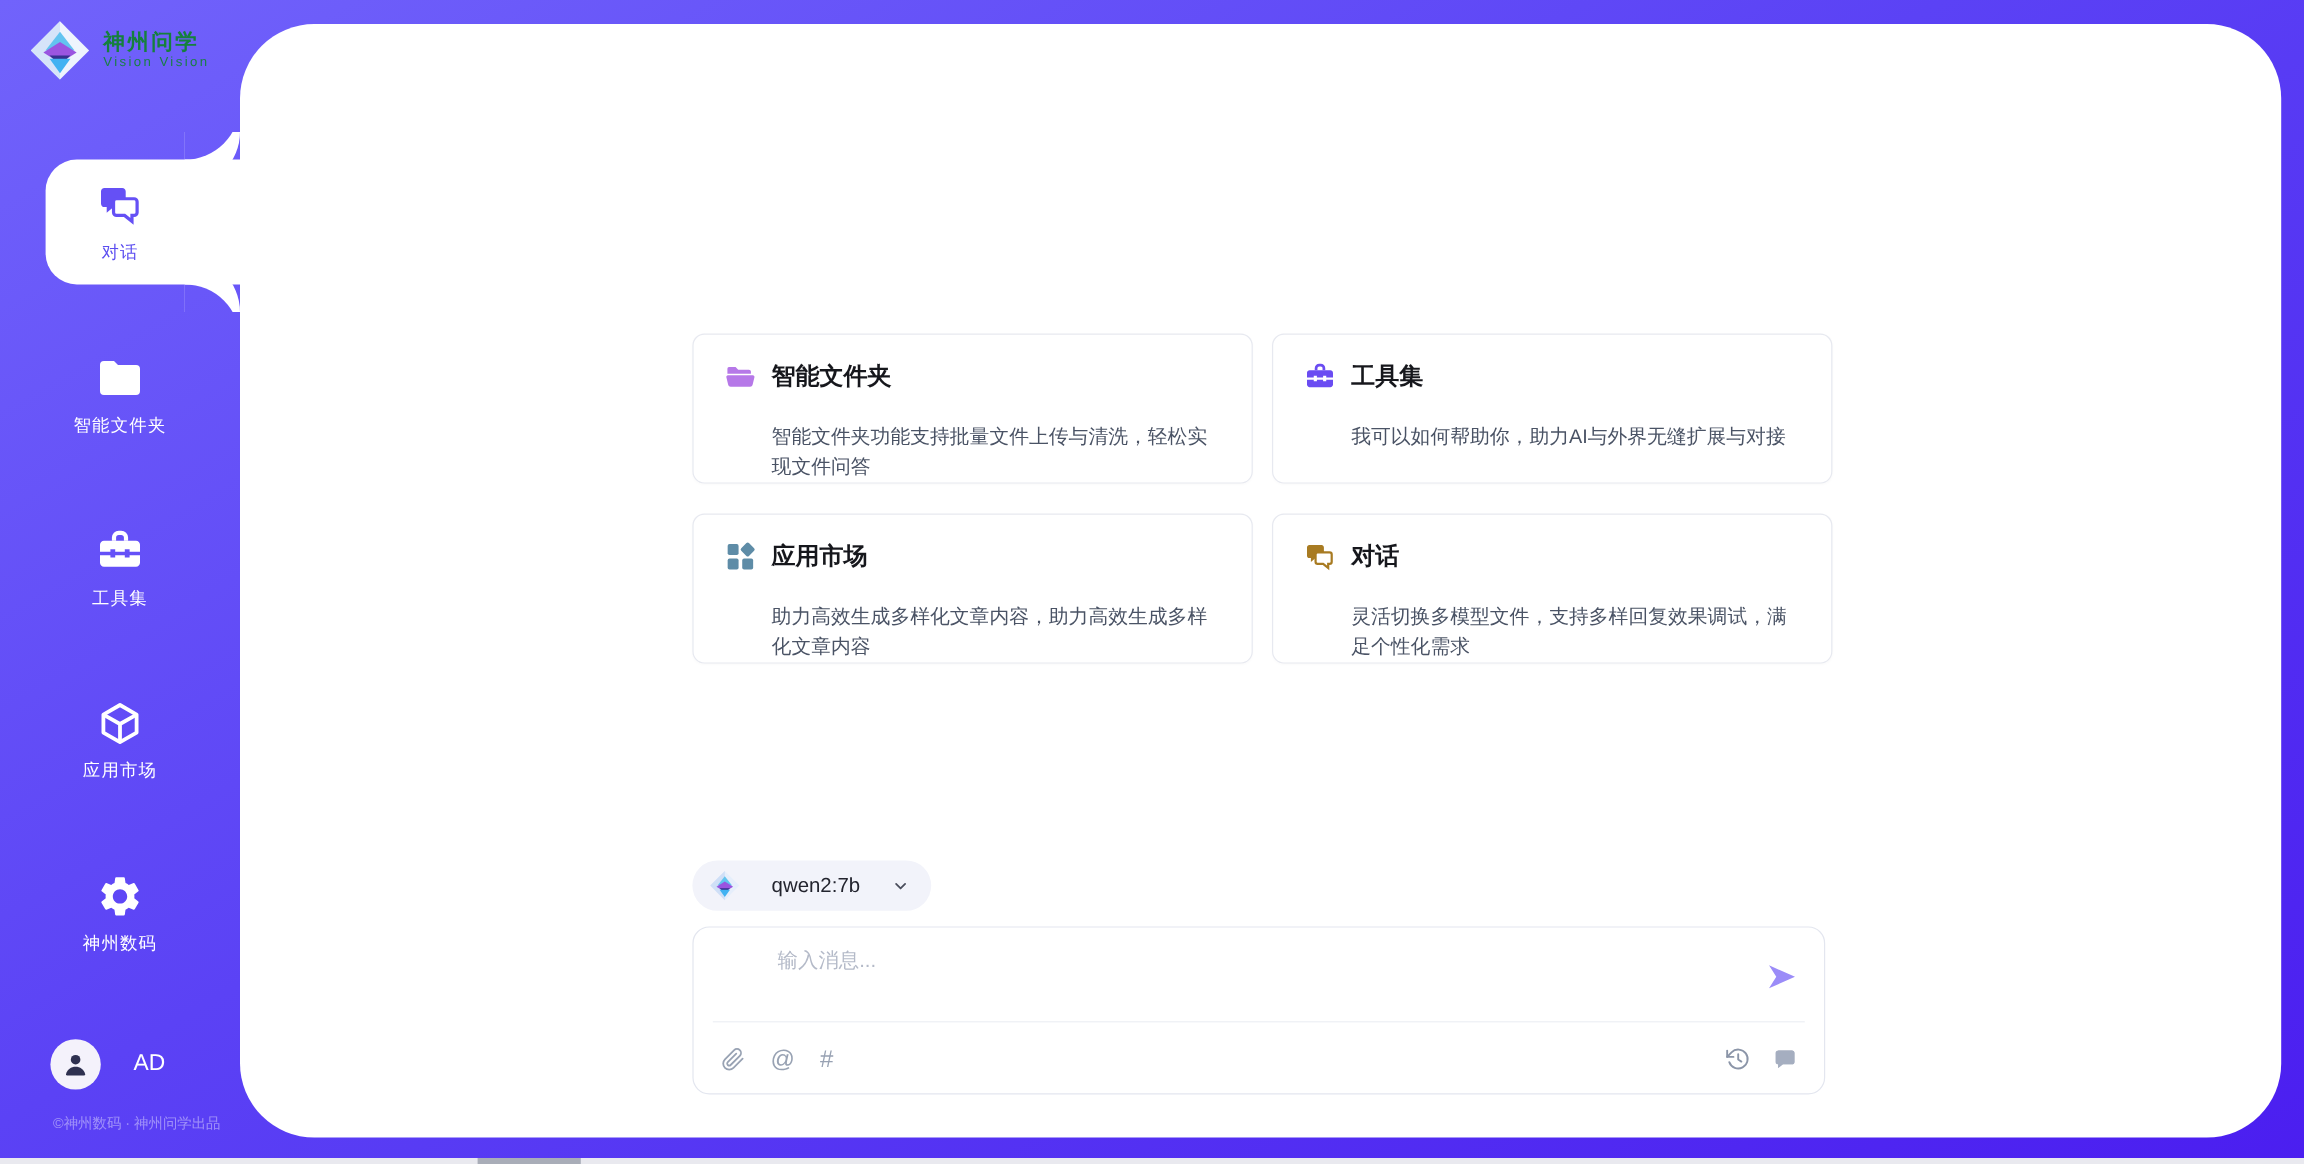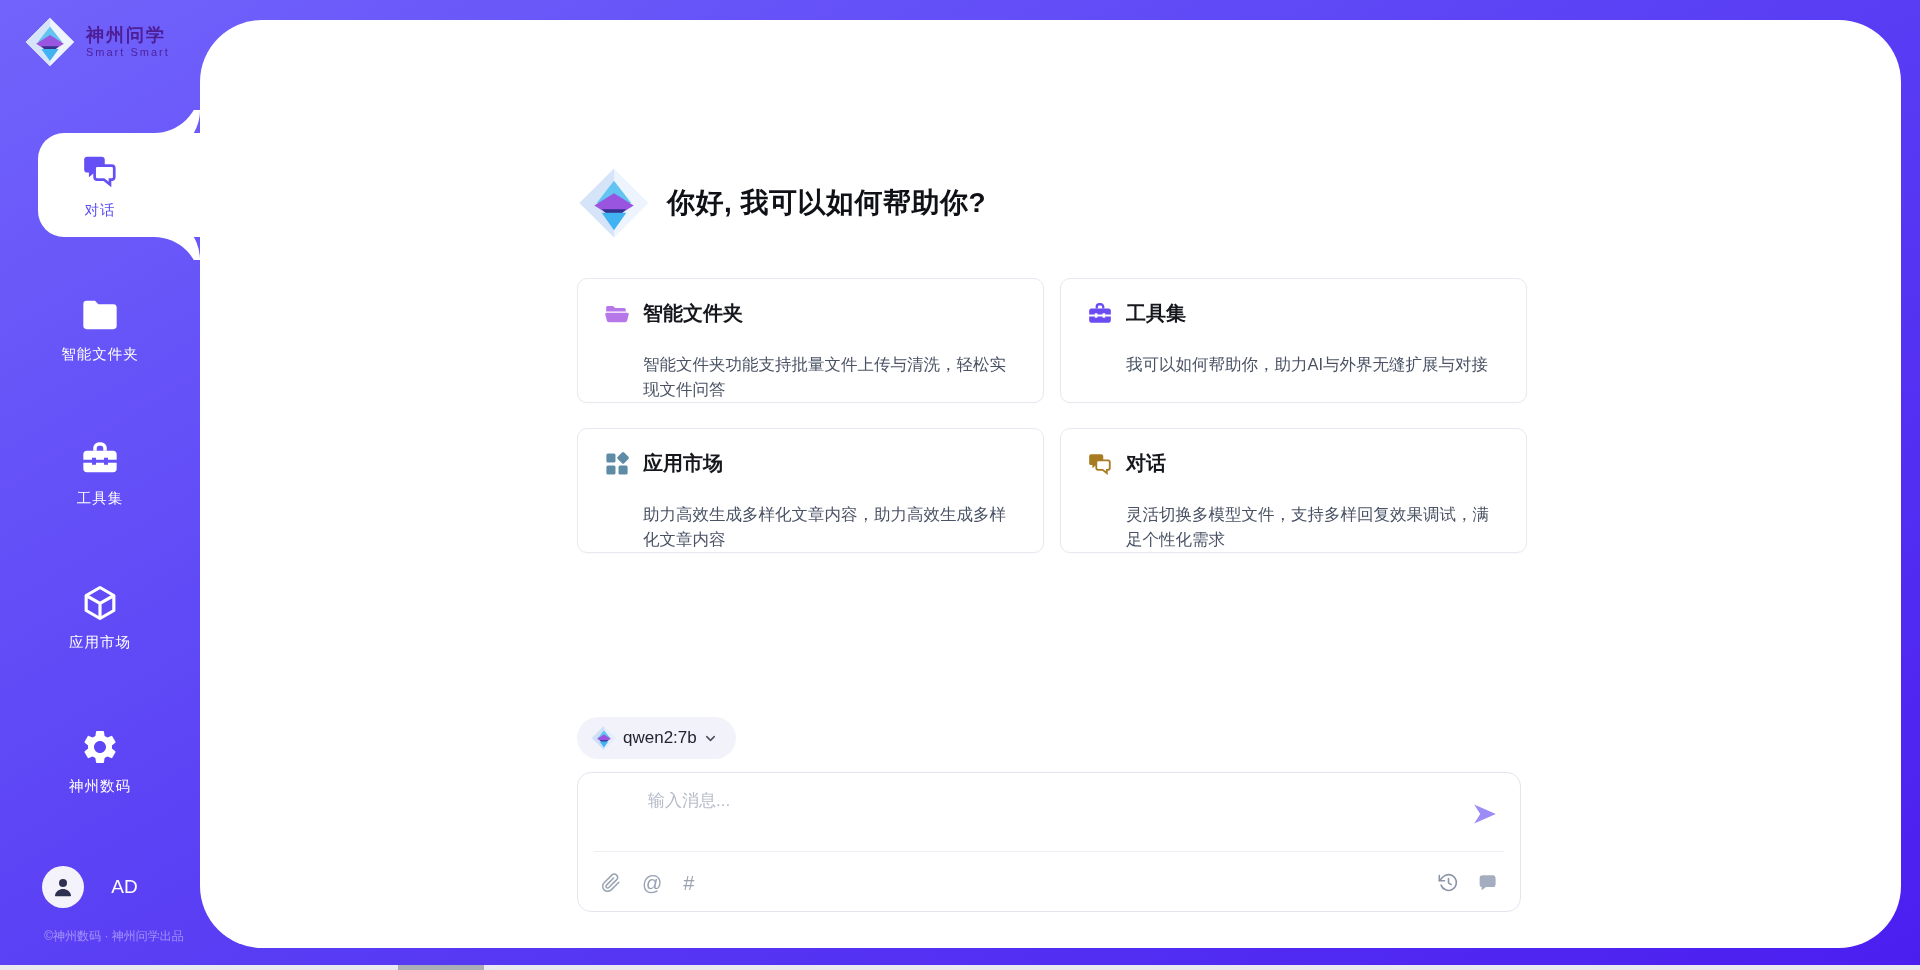--- a/index.html
+++ b/index.html
@@ -14,21 +14,21 @@
   .main-panel {
     position:absolute; left:200px; top:20px; width:1701px; height:928px;
     background:#ffffff; border-radius:62px; overflow:hidden;
   }
   .content { position:absolute; left:377px; top:0; width:950px; height:100%; }
 
   
   .sidebar { position:absolute; left:0; top:0; width:200px; height:970px; }
   .brand { position:absolute; left:24px; top:16px; display:flex; align-items:center; gap:10px; }
   .brand-logo { width:52px; height:52px; }
-  .brand-text { color:#4c1d95; line-height:1.15; }
+  .brand-text { color:#15803d; line-height:1.15; }
   .brand-name { font-size:18px; font-weight:bold; letter-spacing:2px; }
   .brand-sub { font-size:11px; letter-spacing:2px; opacity:.95; }
 
   .nav-item {
     position:absolute; left:0; width:200px; height:104px;
     display:flex; flex-direction:column; align-items:center; justify-content:center;
     gap:9px; cursor:pointer;
   }
   .nav-item .nav-icon { width:42px; height:42px; display:flex; align-items:center; justify-content:center; }
   .nav-item .nav-label { font-size:14.5px; color:#ffffff; letter-spacing:1px; }
@@ -64,21 +64,21 @@
     padding:21px 26px; cursor:pointer; box-shadow:0 1px 2px rgba(30,30,60,.02);
   }
   .card-head { display:flex; align-items:center; gap:13px; }
   .card-head .card-icon { width:26px; height:26px; }
   .card-title { font-size:20px; font-weight:bold; color:#16171c; }
   .card-desc { margin-top:25px; margin-left:39px; font-size:16.5px; color:#4a5365; line-height:1.5; }
 
   
   .composer { position:absolute; left:0; bottom:36px; width:944px; }
   .model-pill {
-    display:inline-flex; align-items:center; gap:6px; height:42px; padding:0 18px 0 14px;
+    display:inline-flex; align-items:center; gap:26px; height:42px; padding:0 18px 0 14px;
     background:#f2f3fa; border-radius:22px; cursor:pointer;
   }
   .model-pill .pill-logo { width:26px; height:26px; }
   .model-name { font-size:17px; color:#23242e; }
   .input-box {
     margin-top:13px; height:140px; border:1.5px solid #e3e6ef; border-radius:14px;
     background:#fff; position:relative;
   }
   .msg-input {
     position:absolute; left:22px; top:16px; width:840px; height:56px;
@@ -107,21 +107,21 @@
     <svg class="brand-logo" viewBox="0 0 60 60">
       <path d="M30 2 L58 30 L30 58 L2 30 Z" fill="#eef4fd"></path>
       <path d="M30 2 L2 30 L30 58 Z" fill="#d6e4f9"></path>
       <path d="M30 12 L44 30 L16 30 Z" fill="#62c4f0"></path>
       <path d="M30 22 L46 32 L30 42 L14 32 Z" fill="#9a55e0"></path>
       <path d="M20 35 L40 35 L30 44 Z" fill="#35318f"></path>
       <path d="M20 38 L40 38 L30 52 Z" fill="#41b2f2"></path>
     </svg>
     <div class="brand-text">
       <div class="brand-name">神州问学</div>
-      <div class="brand-sub">Smart Smart</div>
+      <div class="brand-sub">Vision Vision</div>
     </div>
   </div>
 
   <div class="nav-item active" style="top:133px">
     <span class="nav-icon">
       <svg viewBox="0 0 24 24" width="38" height="38">
         <path d="M3.8 3h9.4c1 0 1.8.8 1.8 1.8v6.4c0 1-.8 1.8-1.8 1.8H8.6L5 16v-3H3.8c-1 0-1.8-.8-1.8-1.8V4.8C2 3.8 2.8 3 3.8 3z" fill="#6550f5"></path>
         <path d="M10.2 8.6h9.2c.9 0 1.6.7 1.6 1.6v5.6c0 .9-.7 1.6-1.6 1.6h-1.1v3.1l-3.9-3.1h-4.2c-.9 0-1.6-.7-1.6-1.6v-5.6c0-.9.7-1.6 1.6-1.6z" fill="#ffffff" stroke="#6550f5" stroke-width="1.7"></path>
       </svg>
     </span>
@@ -176,31 +176,20 @@
     </span>
     <span class="user-name">AD</span>
   </div>
 
   <div class="copyright">©神州数码 · 神州问学出品</div>
 </div>
 
 <div class="main-panel">
   <div class="content">
 
-    <div class="greeting">
-      <svg class="greeting-logo" viewBox="0 0 60 60">
-        <path d="M30 2 L58 30 L30 58 L2 30 Z" fill="#eef4fd"></path>
-        <path d="M30 2 L2 30 L30 58 Z" fill="#d6e4f9"></path>
-        <path d="M30 12 L44 30 L16 30 Z" fill="#62c4f0"></path>
-        <path d="M30 22 L46 32 L30 42 L14 32 Z" fill="#9a55e0"></path>
-        <path d="M20 35 L40 35 L30 44 Z" fill="#35318f"></path>
-        <path d="M20 38 L40 38 L30 52 Z" fill="#41b2f2"></path>
-      </svg>
-      <h1>你好, 我可以如何帮助你?</h1>
-    </div>
 
     <div class="cards">
 
       <div class="card">
         <div class="card-head">
           <svg class="card-icon" viewBox="0 0 24 24">
             <path d="M3.2 4.5h5.1l2 2h8.2c.9 0 1.6.7 1.6 1.6v1.5H2V6.1c0-.9.5-1.6 1.2-1.6z" fill="#b678e8"></path>
             <path d="M2.4 10.8h19.2c.8 0 1.4.8 1.2 1.6l-1.4 5.7c-.2.9-1 1.5-1.9 1.5H4.5c-.9 0-1.7-.6-1.9-1.5l-1.4-5.7c-.2-.8.4-1.6 1.2-1.6z" fill="#b678e8"></path>
           </svg>
           <span class="card-title">智能文件夹</span>

